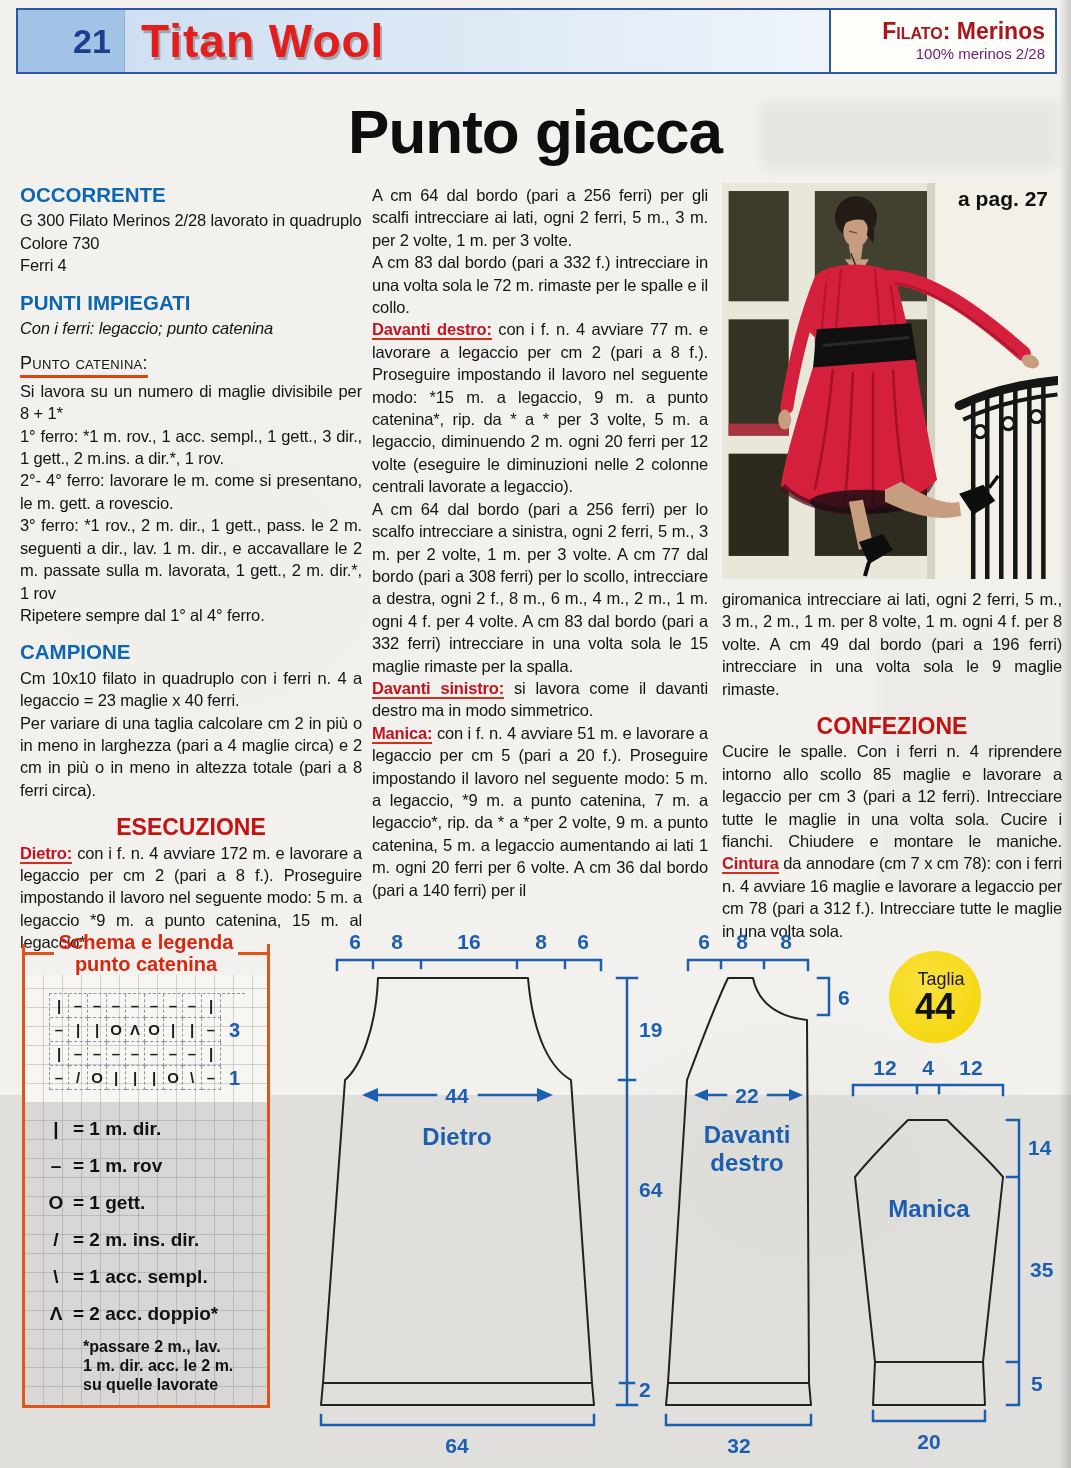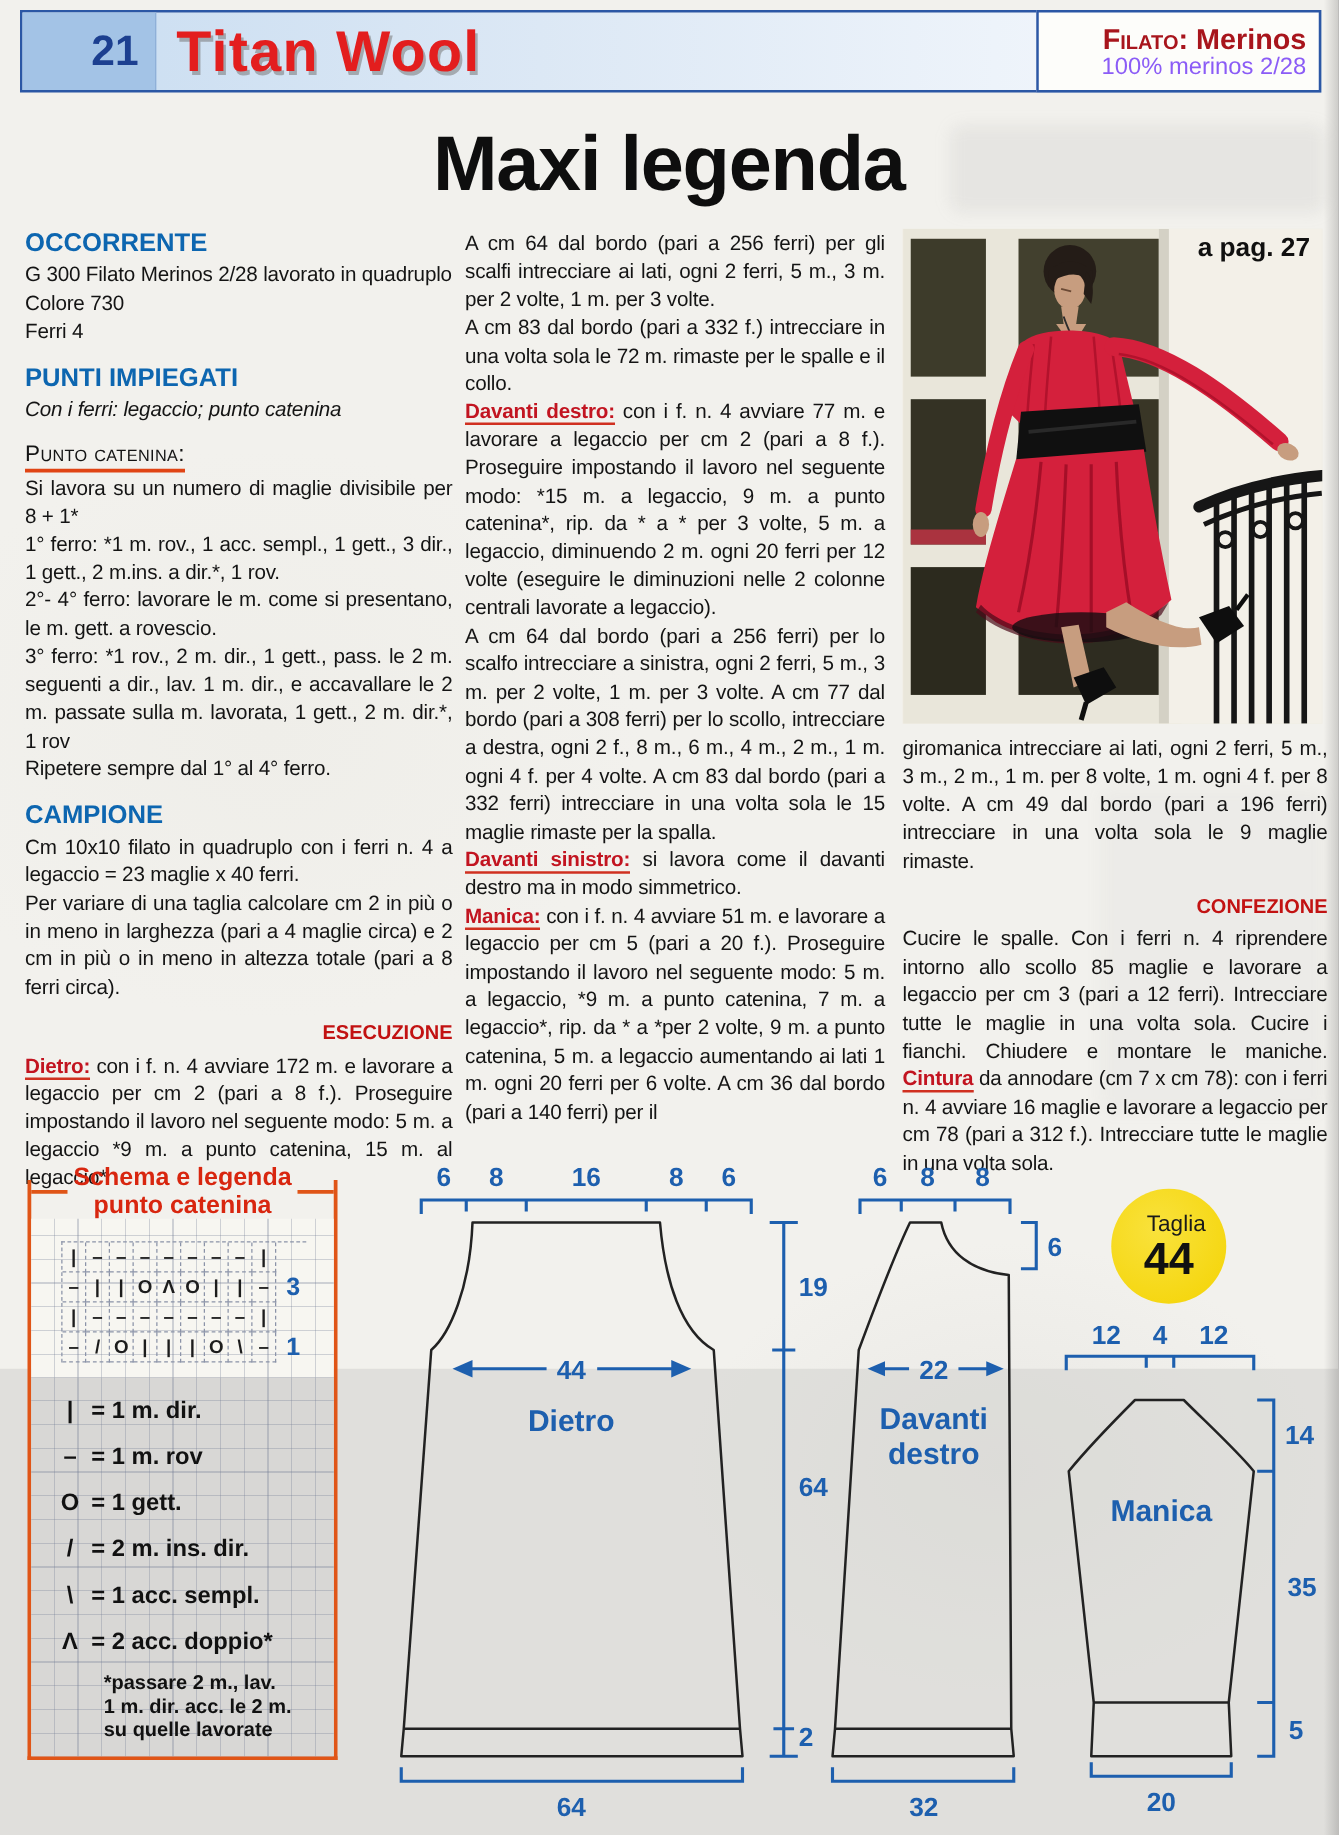--- a/index.html
+++ b/index.html
@@ -19,30 +19,30 @@
     background:linear-gradient(90deg,#c9ddf1 0%,#dce8f5 40%,#edf3fa 75%,#f6f9fd 100%);}
   .page-num{width:64px;height:100%;background:#a3c3e6;display:flex;align-items:center;justify-content:center;
     font-size:34px;font-weight:bold;color:#1c3f90;border-right:1px solid #8fb0d8;padding-left:42px;}
   .brand{margin-left:16px;font-size:46px;font-weight:bold;color:#e31e1e;letter-spacing:1px;
     text-shadow:2px 3px 0 rgba(120,120,120,.55);}
   .yarn-box{position:absolute;right:-2px;top:-2px;bottom:-2px;width:228px;background:#fdfdfa;
     border:2px solid #2b57a5;box-sizing:border-box;display:flex;flex-direction:column;justify-content:center;
     text-align:right;padding-right:10px;}
   .yarn-line1{font-size:23px;font-weight:bold;color:#a8151c;line-height:26px;}
   .sc{font-variant:small-caps;}
-  .yarn-line2{font-size:19px;color:#8b5cf6;line-height:20px;padding-left:36px;}
+  .yarn-line2{font-size:15px;color:#701a75;line-height:20px;padding-left:36px;}
 
   .main-title{position:absolute;left:70px;top:96px;width:930px;text-align:center;
     font-size:62px;font-weight:bold;color:#0e0e0e;letter-spacing:-1px;}
 
   
   .col{position:absolute;font-size:16.5px;line-height:22.4px;text-align:justify;letter-spacing:-0.15px;}
   .col p{margin:0;}
   .h-blue{color:#0d66b0;font-weight:bold;font-size:20.5px;margin:15px 0 3px;text-align:left;letter-spacing:0;}
-  .h-red{color:#c21212;font-weight:bold;font-size:16px;margin:15px 0 3px;text-align:right;letter-spacing:0;}
+  .h-red{color:#c21212;font-weight:bold;font-size:23px;margin:15px 0 3px;text-align:center;letter-spacing:0;}
   .mt0{margin-top:0;}
   .subhead-sc{font-variant:small-caps;font-size:18px;display:inline-block;
     border-bottom:3px solid #e04414;margin:13px 0 2px;letter-spacing:.3px;}
   .plabel{color:#c21420;font-weight:bold;border-bottom:2px solid #d03020;}
   .plabel:empty{display:none;}
   .italic{font-style:italic;}
 
   
   .photo{position:absolute;left:722px;top:183px;width:336px;height:396px;overflow:hidden;background:#efede4;}
   .photo-ref{position:absolute;top:4px;right:10px;font-size:21px;font-weight:bold;color:#101010;}
@@ -93,21 +93,21 @@
 
   <div class="header-bar">
     <div class="page-num">21</div>
     <div class="brand">Titan Wool</div>
     <div class="yarn-box">
       <div class="yarn-line1"><span class="sc">Filato:</span> <span>Merinos</span></div>
       <div class="yarn-line2">100% merinos 2/28</div>
     </div>
   </div>
 
-  <div class="main-title">Maxi legenda</div>
+  <div class="main-title">Punto giacca</div>
 
   <div class="col" style="left:20px;top:184px;width:342px;">
     <div class="h-blue mt0">OCCORRENTE</div>
     <p>G 300 Filato Merinos 2/28 lavorato in quadruplo</p>
     <p>Colore 730</p>
     <p>Ferri 4</p>
 
     <div class="h-blue">PUNTI IMPIEGATI</div>
     <p class="italic">Con i ferri: legaccio; punto catenina</p>
 

